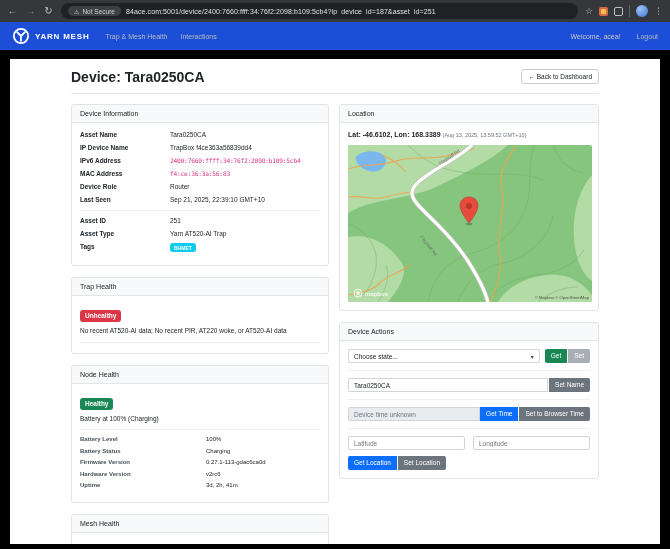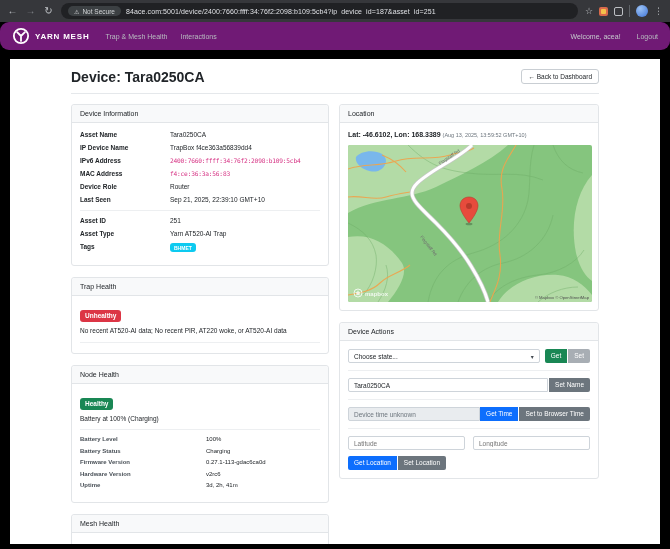--- a/index.html
+++ b/index.html
@@ -18,21 +18,21 @@
   .chrome-right { display:flex; align-items:center; gap:6px; }
   .star { color:#bdc0c4; font-size:9px; }
   .ext-a { width:9px; height:9px; border-radius:2px; background:#d96a4b; position:relative; }
   .ext-a::after{ content:""; position:absolute; inset:2px; border-radius:1px; background:#f3c14b; }
   .ext-b { width:9px; height:9px; border:1.2px solid #bdc0c4; border-radius:2px; }
   .vsep { width:1px; height:12px; background:#5f6368; }
   .avatar { width:12px; height:12px; border-radius:50%; background:radial-gradient(circle at 35% 30%, #9cc3f5, #3f74d8); }
   .kebab { color:#bdc0c4; font-size:9px; }
 
   
-  .navbar { height:28px; background:#701a75; display:flex; align-items:center; padding:0 12px;border-radius:9px; }
+  .navbar { height:28px; background:#1d4ed8; display:flex; align-items:center; padding:0 12px; }
   .brand { display:flex; align-items:center; gap:5px; margin-right:16px; }
   .brand-text { color:#fff; font-size:8px; font-weight:bold; letter-spacing:.8px; }
   .nav-link { color:#b8bcc1; font-size:7px; margin-right:13px; }
   .nav-spacer { flex:1; }
   .welcome { color:#c6cace; font-size:7px; margin-right:16px; }
   .logout { color:#b8bcc1; font-size:7px; }
 
   
   .page-frame { padding:9px 10px; }
   .page { background:#fff; height:485px; overflow:hidden; }

